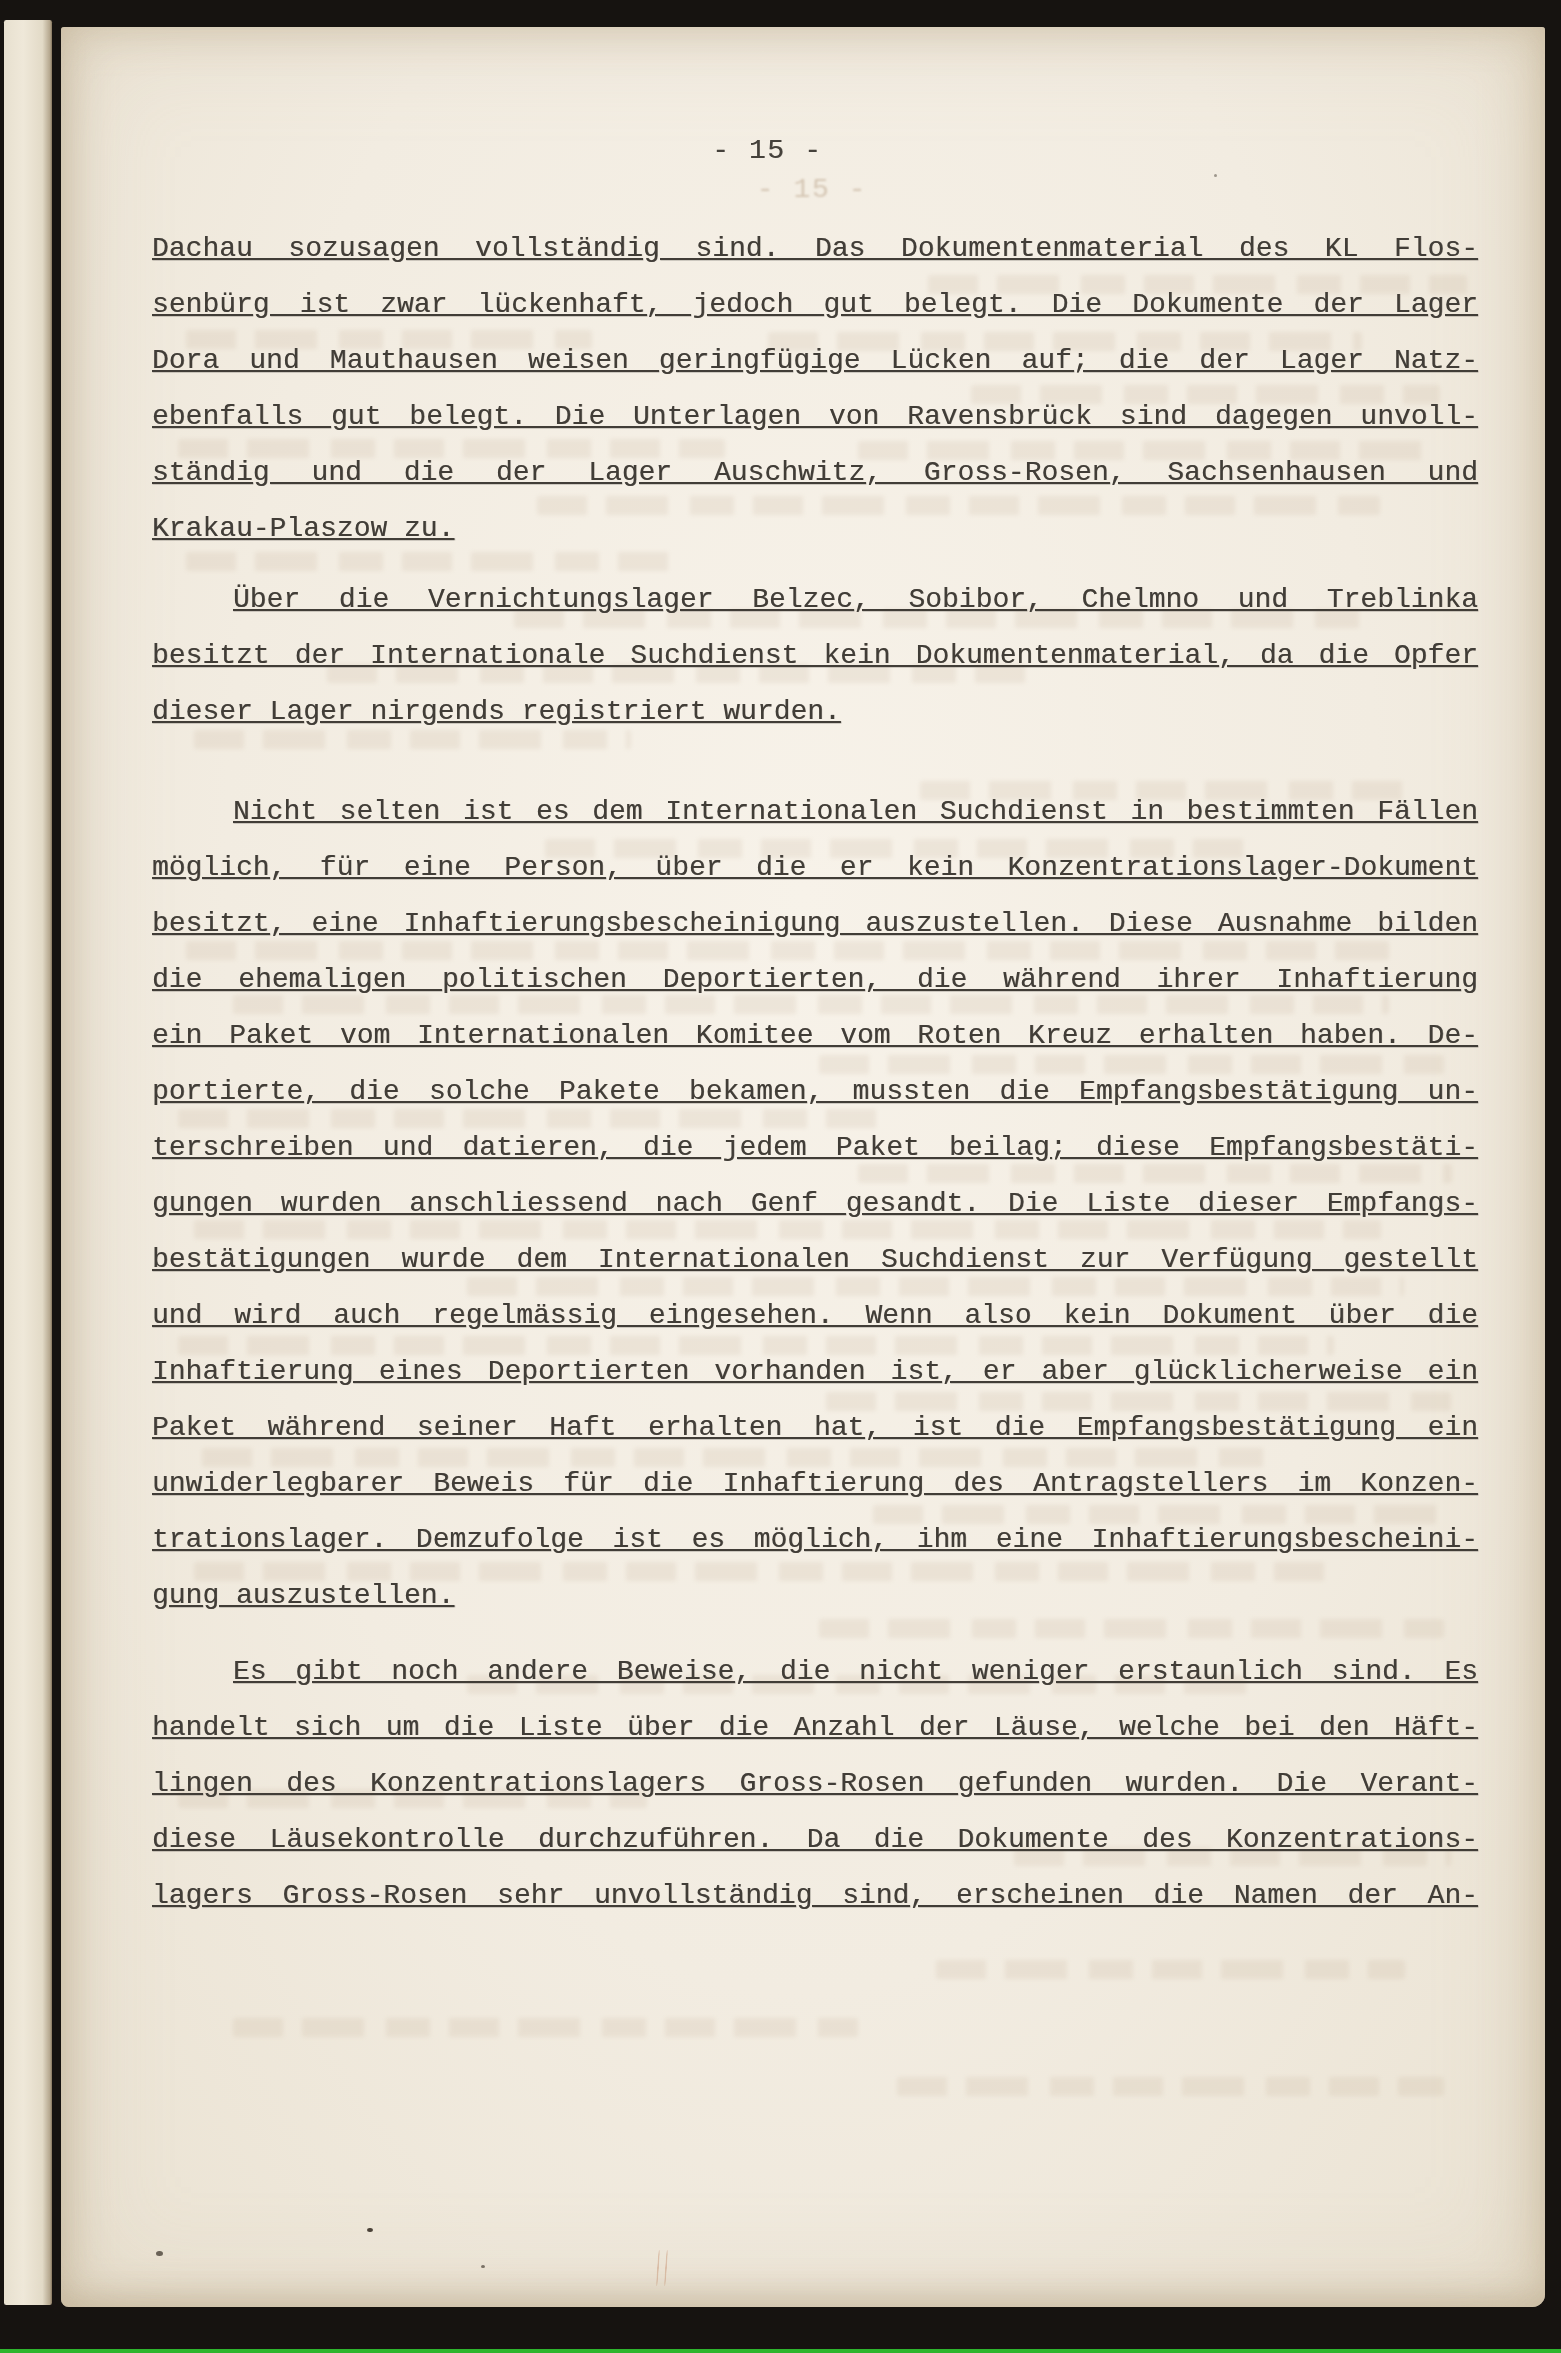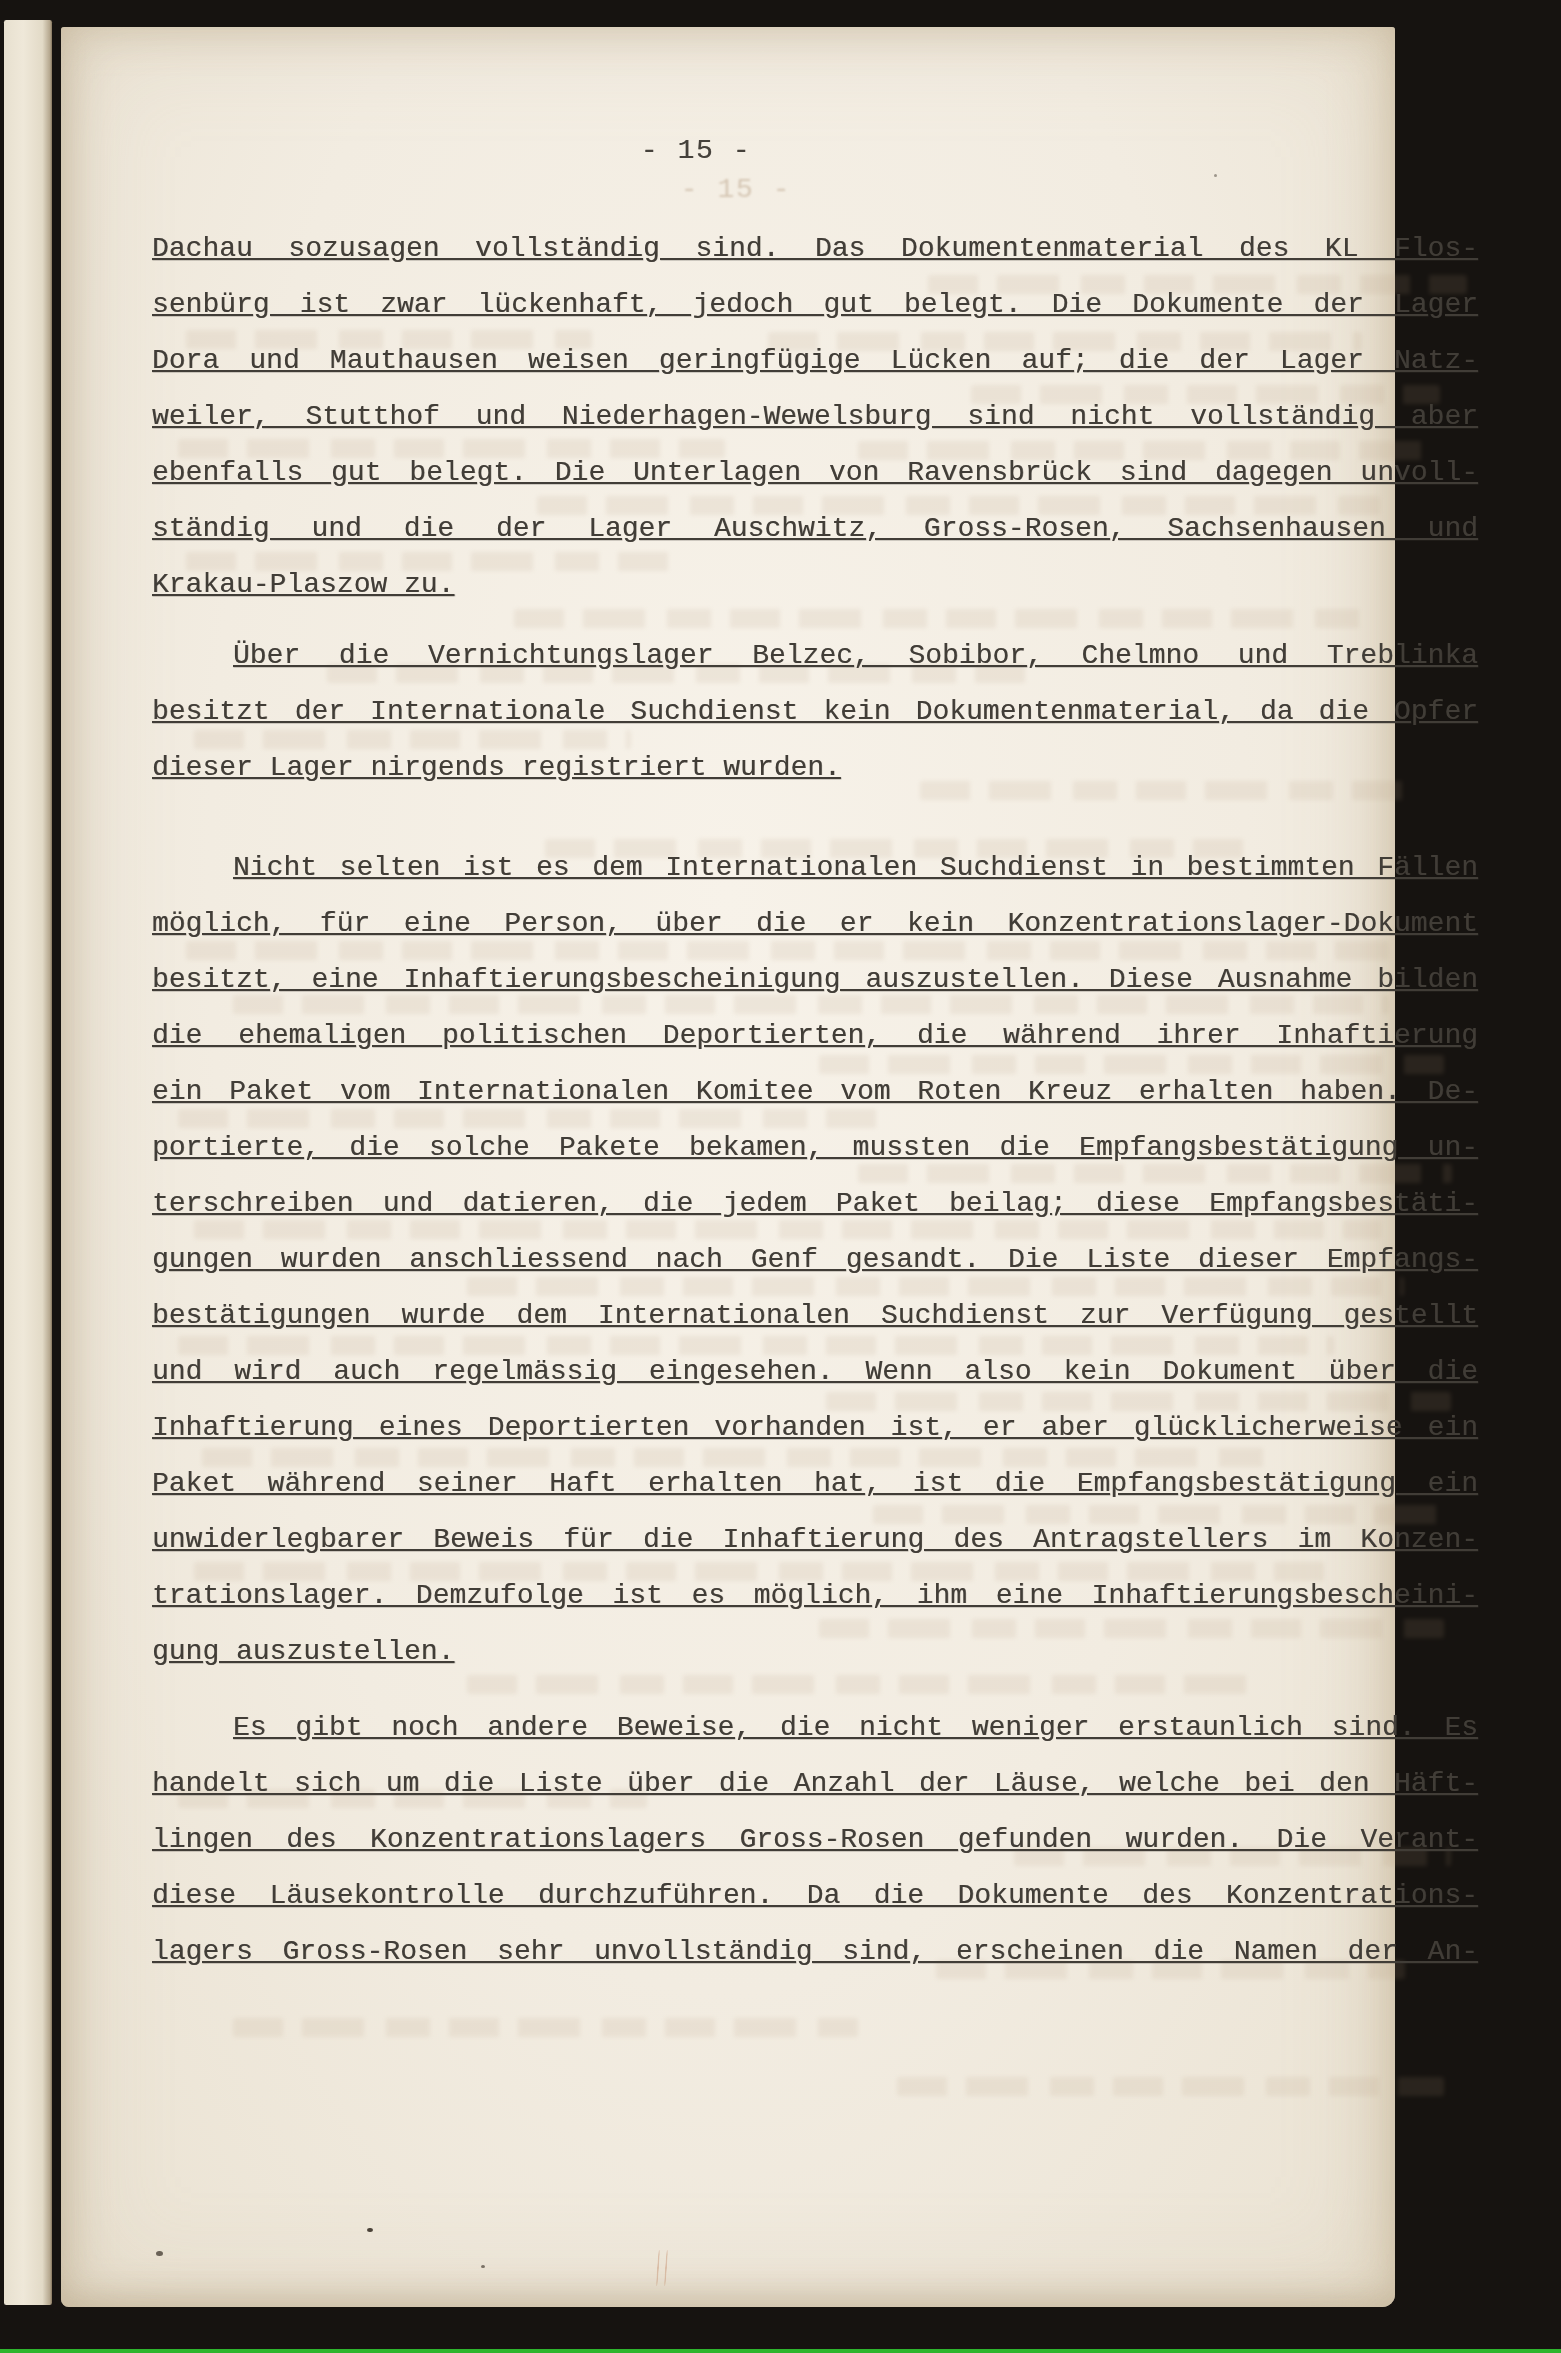--- a/index.html
+++ b/index.html
@@ -9,21 +9,21 @@
     font-family:"Liberation Mono","DejaVu Sans Mono",monospace;
   }
   
   .prev-page{
     position:absolute;left:3.9px;top:20px;width:48px;height:2285px;
     background:linear-gradient(90deg,#e7e0cf,#efe8d9 40%,#e2dac7 80%,#b3a58c 96%,#84755d);
     border-radius:2.3px;
   }
   
   .page{
-    position:absolute;left:61px;top:26.6px;width:1334px;height:2280px;
+    position:absolute;left:61px;top:26.6px;width:1484px;height:2280px;
     background:radial-gradient(ellipse at 50% 38%,#f7f2e9 0%,#f2ece1 55%,#eae2d2 100%);
     border-radius:3.1px 3.1px 12.5px 7.8px;
     box-shadow:
       inset 0 0 109px rgba(196,178,148,.30),
       inset -20px 0 47px rgba(196,178,148,.28),
       inset 14px 0 43px rgba(170,150,120,.28),
       inset 0 -11px 23.4px rgba(170,150,120,.25);
   }
   .page-number{
     position:absolute;top:108px;left:47.6%;transform:translateX(-50%);
@@ -112,21 +112,20 @@
       <div class="ghost-bar" style="top: 1991px; left: 172px; width: 625px;"></div>
       <div class="ghost-bar" style="top: 2050px; left: 836px; width: 547px;"></div>
     </div>
   <div class="page-number">- 15 -</div>
   <div class="page-number ghost">- 15 -</div>
   <div class="text-block" id="text-block">
       <div class="para">
         <div class="line">Dachau sozusagen vollständig sind. Das Dokumentenmaterial des KL Flos-</div>
         <div class="line">senbürg ist zwar lückenhaft, jedoch gut belegt. Die Dokumente der Lager</div>
         <div class="line">Dora und Mauthausen weisen geringfügige Lücken auf; die der Lager Natz-</div>
-        <div class="line">weiler, Stutthof und Niederhagen-Wewelsburg sind nicht vollständig aber</div>
         <div class="line">ebenfalls gut belegt. Die Unterlagen von Ravensbrück sind dagegen unvoll-</div>
         <div class="line">ständig und die der Lager Auschwitz, Gross-Rosen, Sachsenhausen und</div>
         <div class="line last">Krakau-Plaszow zu.</div>
       </div>
       <div class="para">
         <div class="line first-indent">Über die Vernichtungslager Belzec, Sobibor, Chelmno und Treblinka</div>
         <div class="line">besitzt der Internationale Suchdienst kein Dokumentenmaterial, da die Opfer</div>
         <div class="line last">dieser Lager nirgends registriert wurden.</div>
       </div>
       <div class="para">

